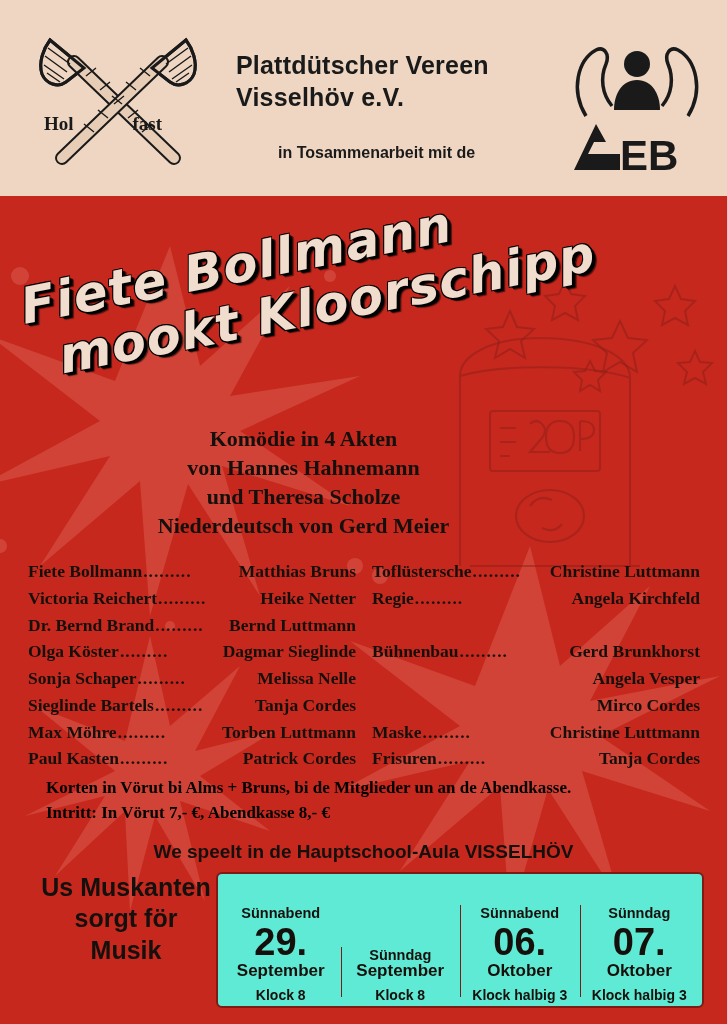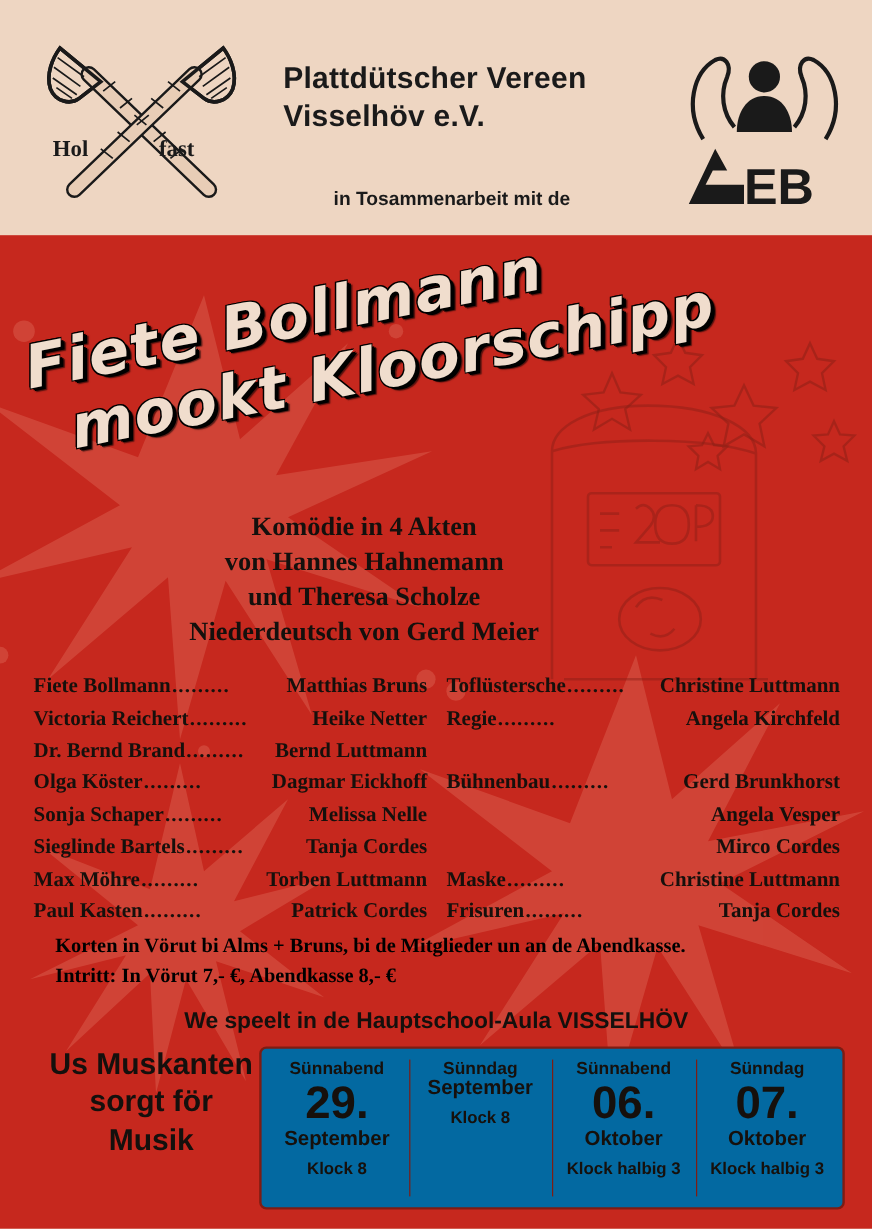--- a/index.html
+++ b/index.html
@@ -44,21 +44,20 @@
     font-weight: bold;
     line-height: 1.27;
     letter-spacing: 0.2px;
   }
   .verein-sub {
     position: absolute;
     left: 278px; top: 144px;
     color: #1a1a1a;
     font-size: 16px;
     font-weight: bold;
-    margin-top: 14px;
   }
   .logo-right {
     position: absolute;
     left: 560px; top: 20px;
     width: 160px; height: 155px;
   }
 
   
   .body-red {
     position: absolute;
@@ -195,26 +194,27 @@
     font-size: 25px;
     line-height: 1.25;
   }
 
   
   .dates {
     position: absolute;
     left: 216px; top: 676px;
     width: 488px;
     height: 136px;
-    background: #0369a1;
+    background: #5eead4;
     border: 2px solid #7e1c13;
     border-radius: 6px;
     display: flex;
     box-sizing: border-box;
     padding: 3px;
+    align-items: flex-end;
   }
   .date-cell {
     flex: 1 1 0;
     text-align: center;
     color: #16100c;
     position: relative;
     padding-top: 6px;
     font-family: "Liberation Sans", sans-serif;
   }
   .date-cell + .date-cell::before {
@@ -394,21 +394,21 @@
           <span class="actor">Heike Netter</span>
         </div>
         <div class="cast-row">
           <span class="role">Dr. Bernd Brand</span>
           <span class="dots">.........</span>
           <span class="actor">Bernd Luttmann</span>
         </div>
         <div class="cast-row">
           <span class="role">Olga Köster</span>
           <span class="dots">.........</span>
-          <span class="actor">Dagmar Eickhoff</span>
+          <span class="actor">Dagmar Sieglinde</span>
         </div>
         <div class="cast-row">
           <span class="role">Sonja Schaper</span>
           <span class="dots">.........</span>
           <span class="actor">Melissa Nelle</span>
         </div>
         <div class="cast-row">
           <span class="role">Sieglinde Bartels</span>
           <span class="dots">.........</span>
           <span class="actor">Tanja Cordes</span>

